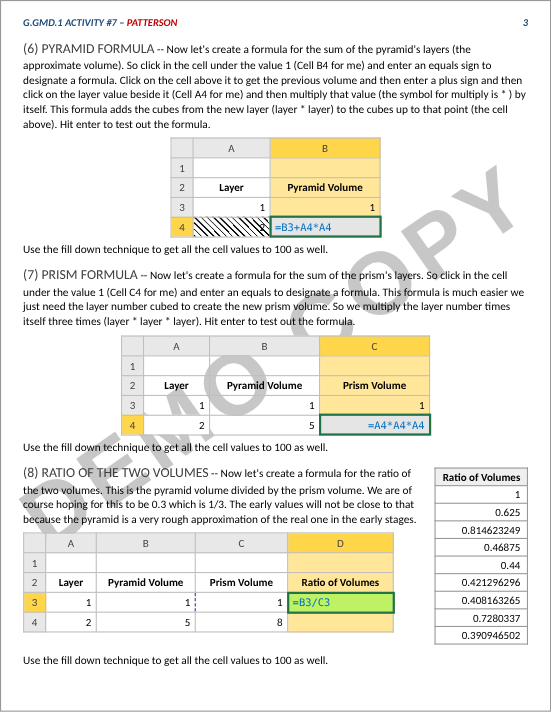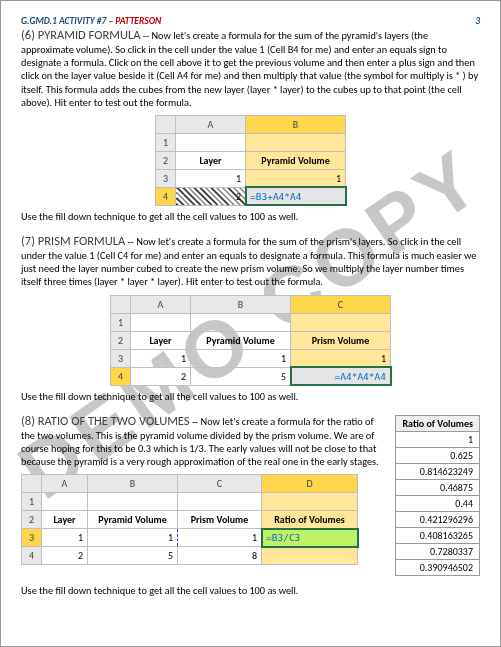--- a/index.html
+++ b/index.html
@@ -17,20 +17,21 @@
     background: #fff;
   }
   .page {
     padding: 14px 20px 14px 20px;
     position: relative;
     z-index: 1;
   }
   .hdr {
     font-style: italic;
     font-size: 9.5px;
+    margin-bottom: 10px;
   }
   .hdr .left { color: #1F4E79; font-weight: 600; }
   .hdr .pat { color: #C00000; font-weight: 600; }
   .hdr .pg  { float: right; color: #1F4E79; font-weight: 600; }
   .sec-title {
     color: #404040;
     font-weight: 400;
     font-size: 12.5px;
     display: inline;
   }

